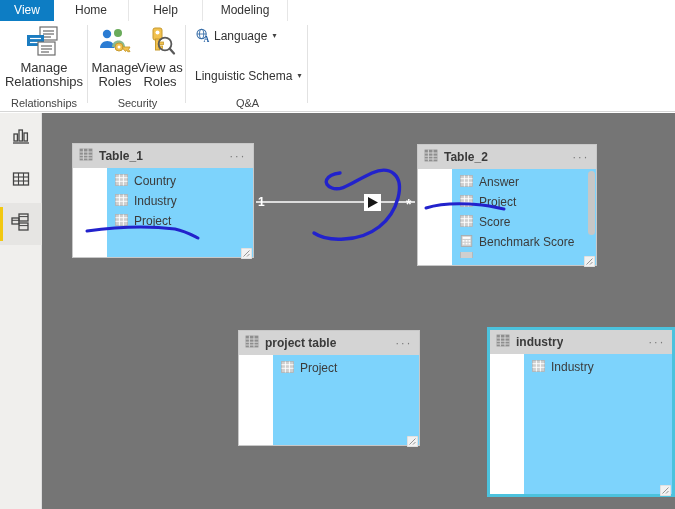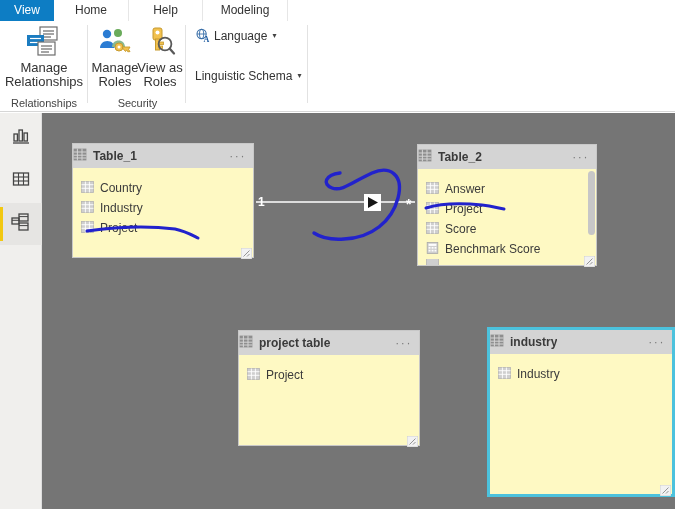--- a/index.html
+++ b/index.html
@@ -165,21 +165,21 @@
   }
   .tcard.selected {
     border: 3px solid #4cc2dd;
   }
   .thead {
     position: relative;
     height: 24px;
     background: #d4d4d4;
     display: flex;
     align-items: center;
-    padding: 0 0;
+    padding: 0 6px;
     box-sizing: border-box;
   }
   .thead .tname {
     font-size: 12px;
     font-weight: bold;
     color: #3a3a3a;
     margin-left: 6px;
     white-space: nowrap;
     overflow: hidden;
   }
@@ -188,25 +188,26 @@
     right: 7px; top: 50%;
     transform: translateY(-50%);
     font-size: 12px;
     letter-spacing: 1.6px;
     color: #7a7a7a;
     line-height: 1;
     cursor: default;
   }
   .tbody {
     position: relative;
-    background: #fef9c3;
+    background: #7dd3fc;
     height: calc(100% - 24px);
     overflow: hidden;
-    padding-top: 10px;
-    box-sizing: border-box;
+    padding-top: 3px;
+    box-sizing: border-box;
+    margin-left: 34px;
   }
   .frow {
     display: flex;
     align-items: center;
     height: 20px;
     padding-left: 8px;
     font-size: 12px;
     color: #3b3b3b;
     white-space: nowrap;
     cursor: default;
@@ -323,20 +324,21 @@
             <text x="8.4" y="14" font-size="8" font-family="Liberation Serif, serif" font-weight="bold" fill="#1b5aa0">A</text>
           </svg>
         </span>
         <span>Language</span>
         <span class="caret">▾</span>
       </div>
       <div class="smallrow" style="left:8px;top:40px;margin-top:8px;">
         <span>Linguistic Schema</span>
         <span class="caret">▾</span>
       </div>
+      <div class="glabel">Q&amp;A</div>
       <div class="sep"></div>
     </div>
 
   </div>
 </div>
 
 <div id="leftnav">
   <div class="navbtn" style="top:4px;">
 
     <span>

